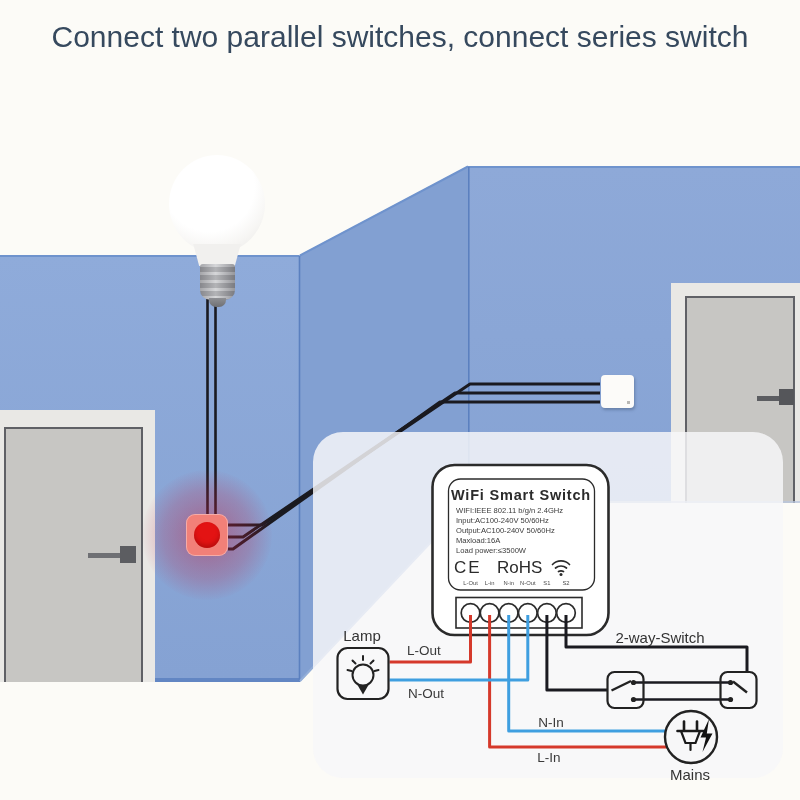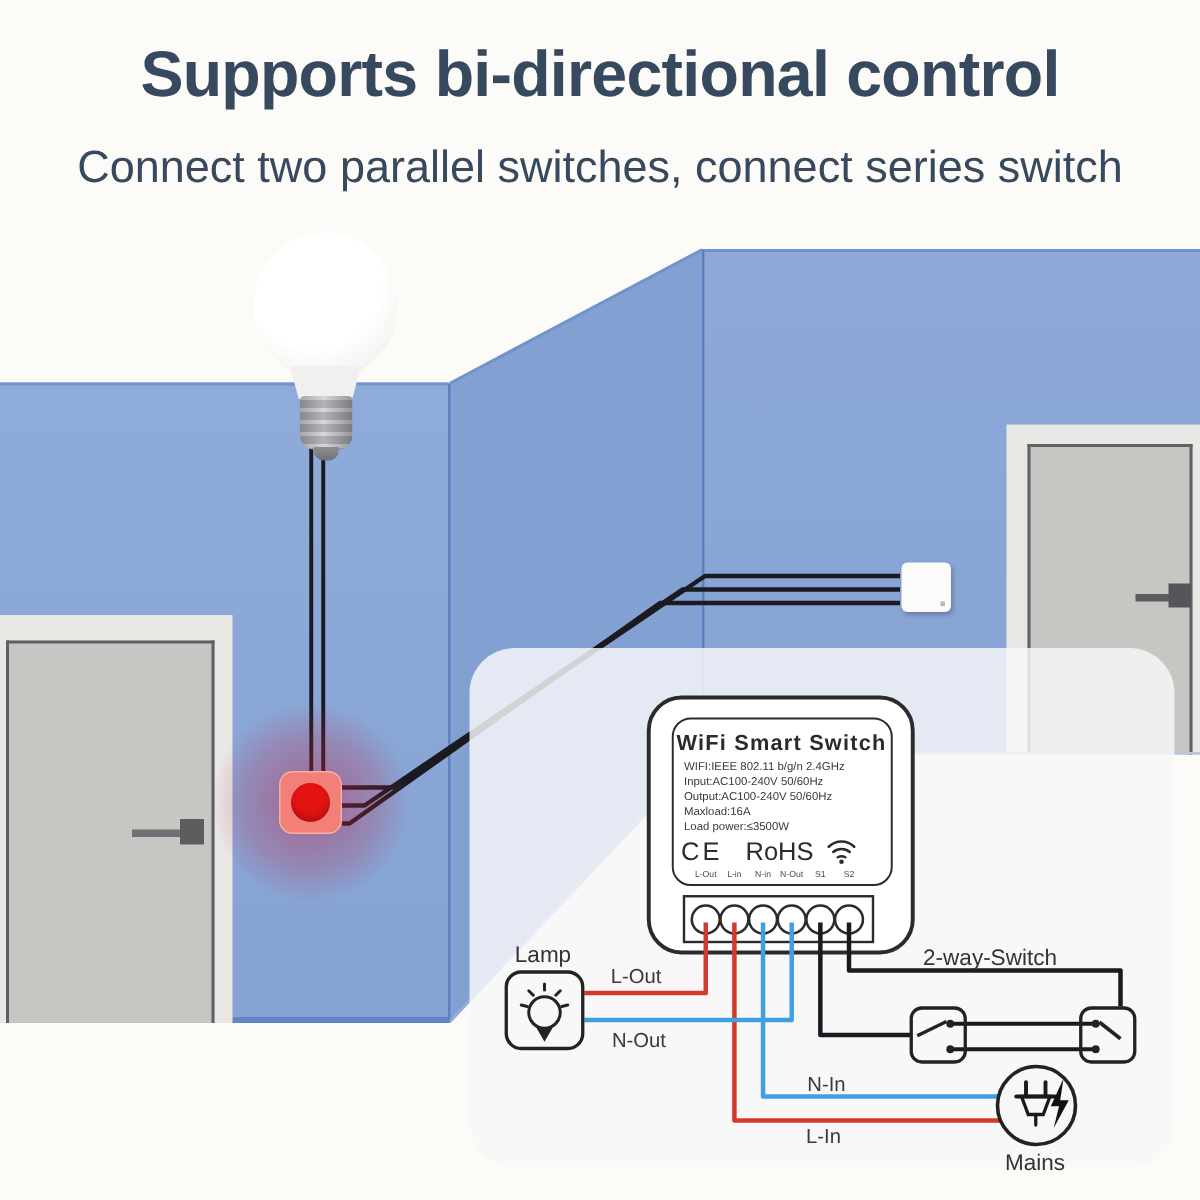--- a/index.html
+++ b/index.html
@@ -220,16 +220,15 @@
           <path d="M681 731 L700 731 L695.5 743 L685.5 743 Z" stroke-width="2.2"></path>
           <line x1="690.5" y1="743" x2="690.5" y2="750" stroke-width="2.2"></line>
         </g>
         <path d="M709 719 L700.5 737.5 L706 737.5 L702.5 752 L712.5 733.5 L706.8 733.5 Z" fill="#111"></path>
         <text class="lbl" x="690" y="780" text-anchor="middle">Mains</text>
       </g>
     </svg>
   </div>
 
   <div class="hdr">
-    <div class="title">Supports bi-directional control</div>
     <div class="subtitle">Connect two parallel switches, connect series switch</div>
   </div>
 </div>
 
 </body></html>

